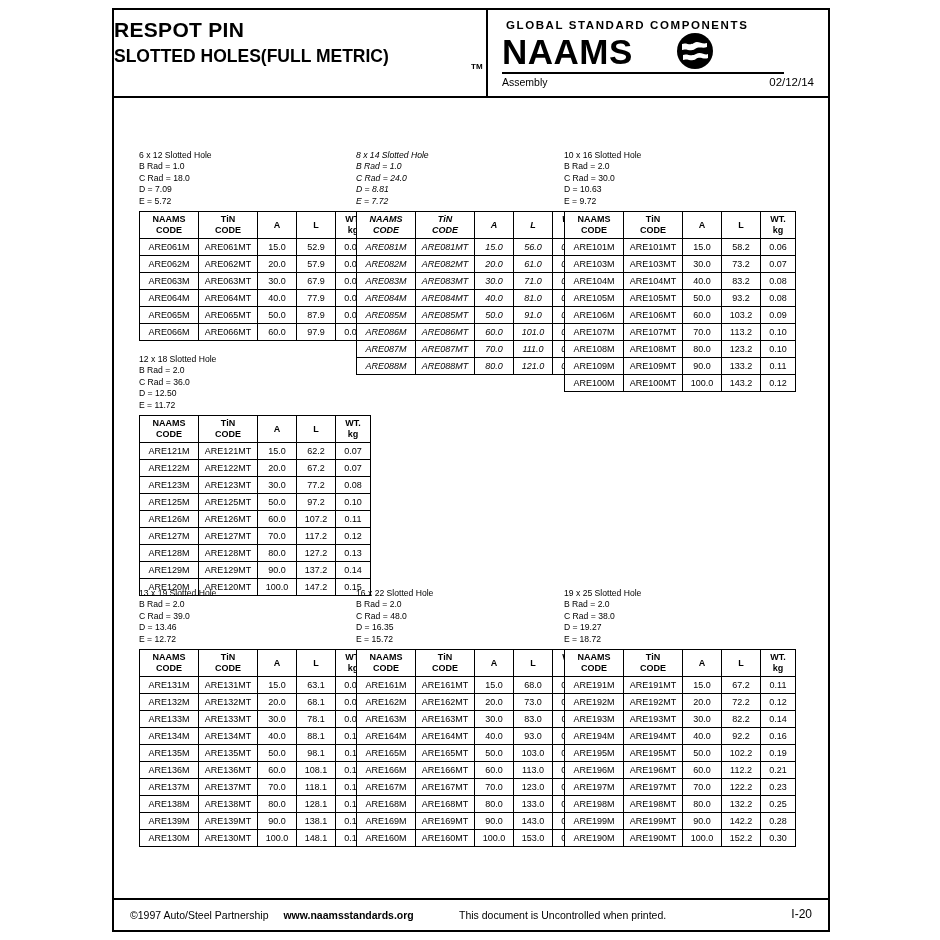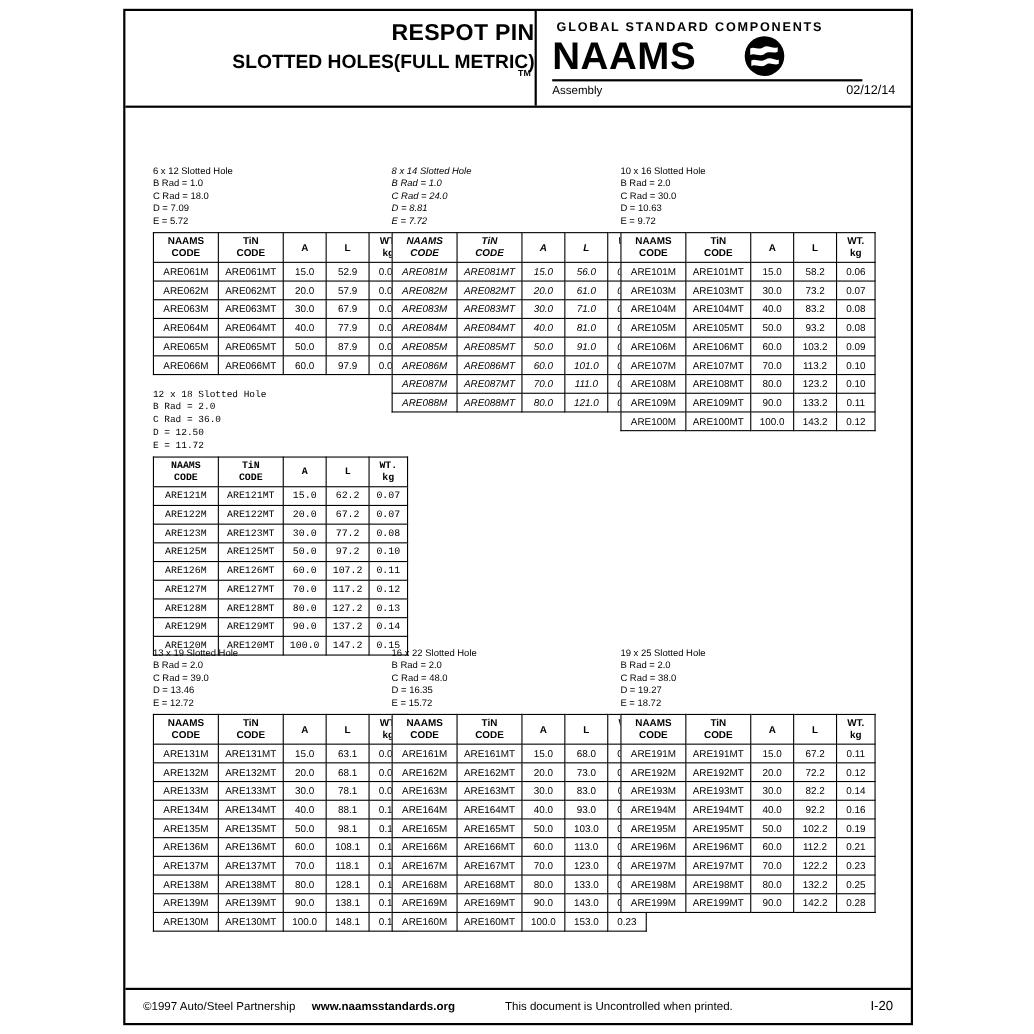--- a/index.html
+++ b/index.html
@@ -38,21 +38,21 @@
     width: 100%;
     height: 88px;
     border-bottom: 2px solid #000;
     box-sizing: border-box;
   }
   .title-left {
     position: absolute;
     left: 0; top: 0;
     width: 372px;
     height: 100%;
-    text-align: right;
+    text-align: left;
   }
   .title-line1 {
     font-size: 21px;
     font-weight: bold;
     letter-spacing: 0.3px;
     margin-top: 8px;
   }
   .title-line2 {
     font-size: 17.5px;
     font-weight: bold;
@@ -480,21 +480,21 @@
               <td class="code">ARE100M</td>
               <td class="code">ARE100MT</td>
               <td class="num">100.0</td>
               <td class="num">143.2</td>
               <td class="wt">0.12</td>
             </tr>
         </tbody>
       </table>
     </div>
 
-    <div class="group" style="left:25px; top:344px;font-family:Liberation Mono, monospace;">
+    <div class="group" style="left:25px; top:344px;">
       <div class="grp-head">12 x 18 Slotted Hole
 B Rad = 2.0
 C Rad = 36.0
 D = 12.50
 E = 11.72</div>
       <table class="spec">
         <thead>
           <tr>
             <th class="code">
                 <span class="hdr2">NAAMS</span>
@@ -862,20 +862,27 @@
               <td class="num">132.2</td>
               <td class="wt">0.25</td>
             </tr>
           <tr>
               <td class="code">ARE199M</td>
               <td class="code">ARE199MT</td>
               <td class="num">90.0</td>
               <td class="num">142.2</td>
               <td class="wt">0.28</td>
             </tr>
+          <tr>
+              <td class="code">ARE190M</td>
+              <td class="code">ARE190MT</td>
+              <td class="num">100.0</td>
+              <td class="num">152.2</td>
+              <td class="wt">0.30</td>
+            </tr>
         </tbody>
       </table>
     </div>
 
     <div class="footer">
       <div class="footer-left">
         <span>©1997 Auto/Steel Partnership</span>
         <span class="url">www.naamsstandards.org</span>
       </div>
       <div class="footer-center">This document is Uncontrolled when printed.</div>

